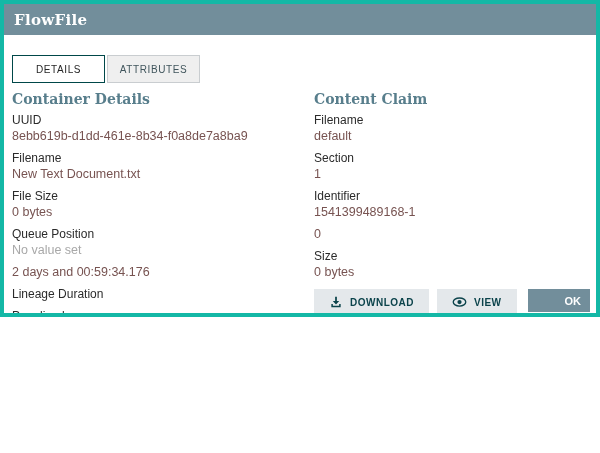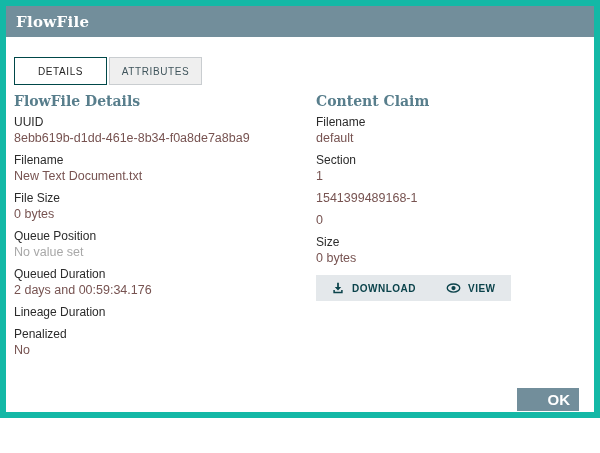--- a/index.html
+++ b/index.html
@@ -1,23 +1,23 @@
 <!DOCTYPE html>
 <html><head>
 <meta charset="utf-8">
 <style>
   html, body { margin: 0; padding: 0; background: #fff; }
   * { box-sizing: border-box; }
 
   .dialog {
     position: relative;
     width: 600px;
-    height: 418px;
+    height: 317px;
     background: #ffffff;
-    border: 6px solid #14b8a6;
+    border: 4px solid #14b8a6;
     overflow: hidden;
     font-family: "Liberation Sans", sans-serif;
   }
 
   .titlebar {
     height: 31px;
     background: #728e9b;
     display: flex;
     align-items: center;
     padding-left: 10px;
@@ -82,20 +82,21 @@
   }
   .field-value {
     font-size: 12.5px;
     line-height: 14px;
     color: #775351;
   }
   .field-value.unset { color: #a8a8a8; }
 
   .actions {
     display: flex;
+    gap: 8px;
     margin-top: 10px;
   }
   .action-btn {
     display: flex;
     align-items: center;
     gap: 7px;
     height: 26px;
     padding: 0 15px;
     background: #e4e8eb;
     border: none;
@@ -104,29 +105,29 @@
     font-size: 10px;
     font-weight: bold;
     letter-spacing: 0.5px;
     cursor: pointer;
   }
   .btn-icon { display: flex; align-items: center; }
   .btn-icon svg { display: block; }
 
   .ok-btn {
     position: absolute;
-    right: 15px;
+    right: 6px;
     bottom: 1px;
     width: 62px;
     height: 23px;
     background: #728e9b;
     border: none;
     color: #ffffff;
     font-family: "Liberation Sans", sans-serif;
-    font-size: 15px;
+    font-size: 11px;
     font-weight: bold;
     text-align: right;
     padding: 0 9px 0 0;
     cursor: pointer;
   }
 </style>
 </head>
 <body>
 
 <div class="dialog">
@@ -136,21 +137,21 @@
   </div>
 
   <div class="tabbar">
     <div class="tab active">DETAILS</div>
     <div class="tab inactive">ATTRIBUTES</div>
   </div>
 
   <div class="content">
 
     <div class="col-left">
-      <div class="section-heading">FlowFile Details</div>
+      <div class="section-heading">Container Details</div>
 
       <div class="field">
         <div class="field-label">UUID</div>
         <div class="field-value">8ebb619b-d1dd-461e-8b34-f0a8de7a8ba9</div>
       </div>
 
       <div class="field">
         <div class="field-label">Filename</div>
         <div class="field-value">New Text Document.txt</div>
       </div>
@@ -159,21 +160,20 @@
         <div class="field-label">File Size</div>
         <div class="field-value">0 bytes</div>
       </div>
 
       <div class="field">
         <div class="field-label">Queue Position</div>
         <div class="field-value unset">No value set</div>
       </div>
 
       <div class="field">
-        <div class="field-label">Queued Duration</div>
         <div class="field-value">2 days and 00:59:34.176</div>
       </div>
 
       <div class="field">
         <div class="field-label">Lineage Duration</div>
       </div>
 
       <div class="field">
         <div class="field-label">Penalized</div>
         <div class="field-value">No</div>
@@ -187,20 +187,21 @@
         <div class="field-label">Filename</div>
         <div class="field-value">default</div>
       </div>
 
       <div class="field">
         <div class="field-label">Section</div>
         <div class="field-value">1</div>
       </div>
 
       <div class="field">
+        <div class="field-label">Identifier</div>
         <div class="field-value">1541399489168-1</div>
       </div>
 
       <div class="field">
         <div class="field-value">0</div>
       </div>
 
       <div class="field">
         <div class="field-label">Size</div>
         <div class="field-value">0 bytes</div>

